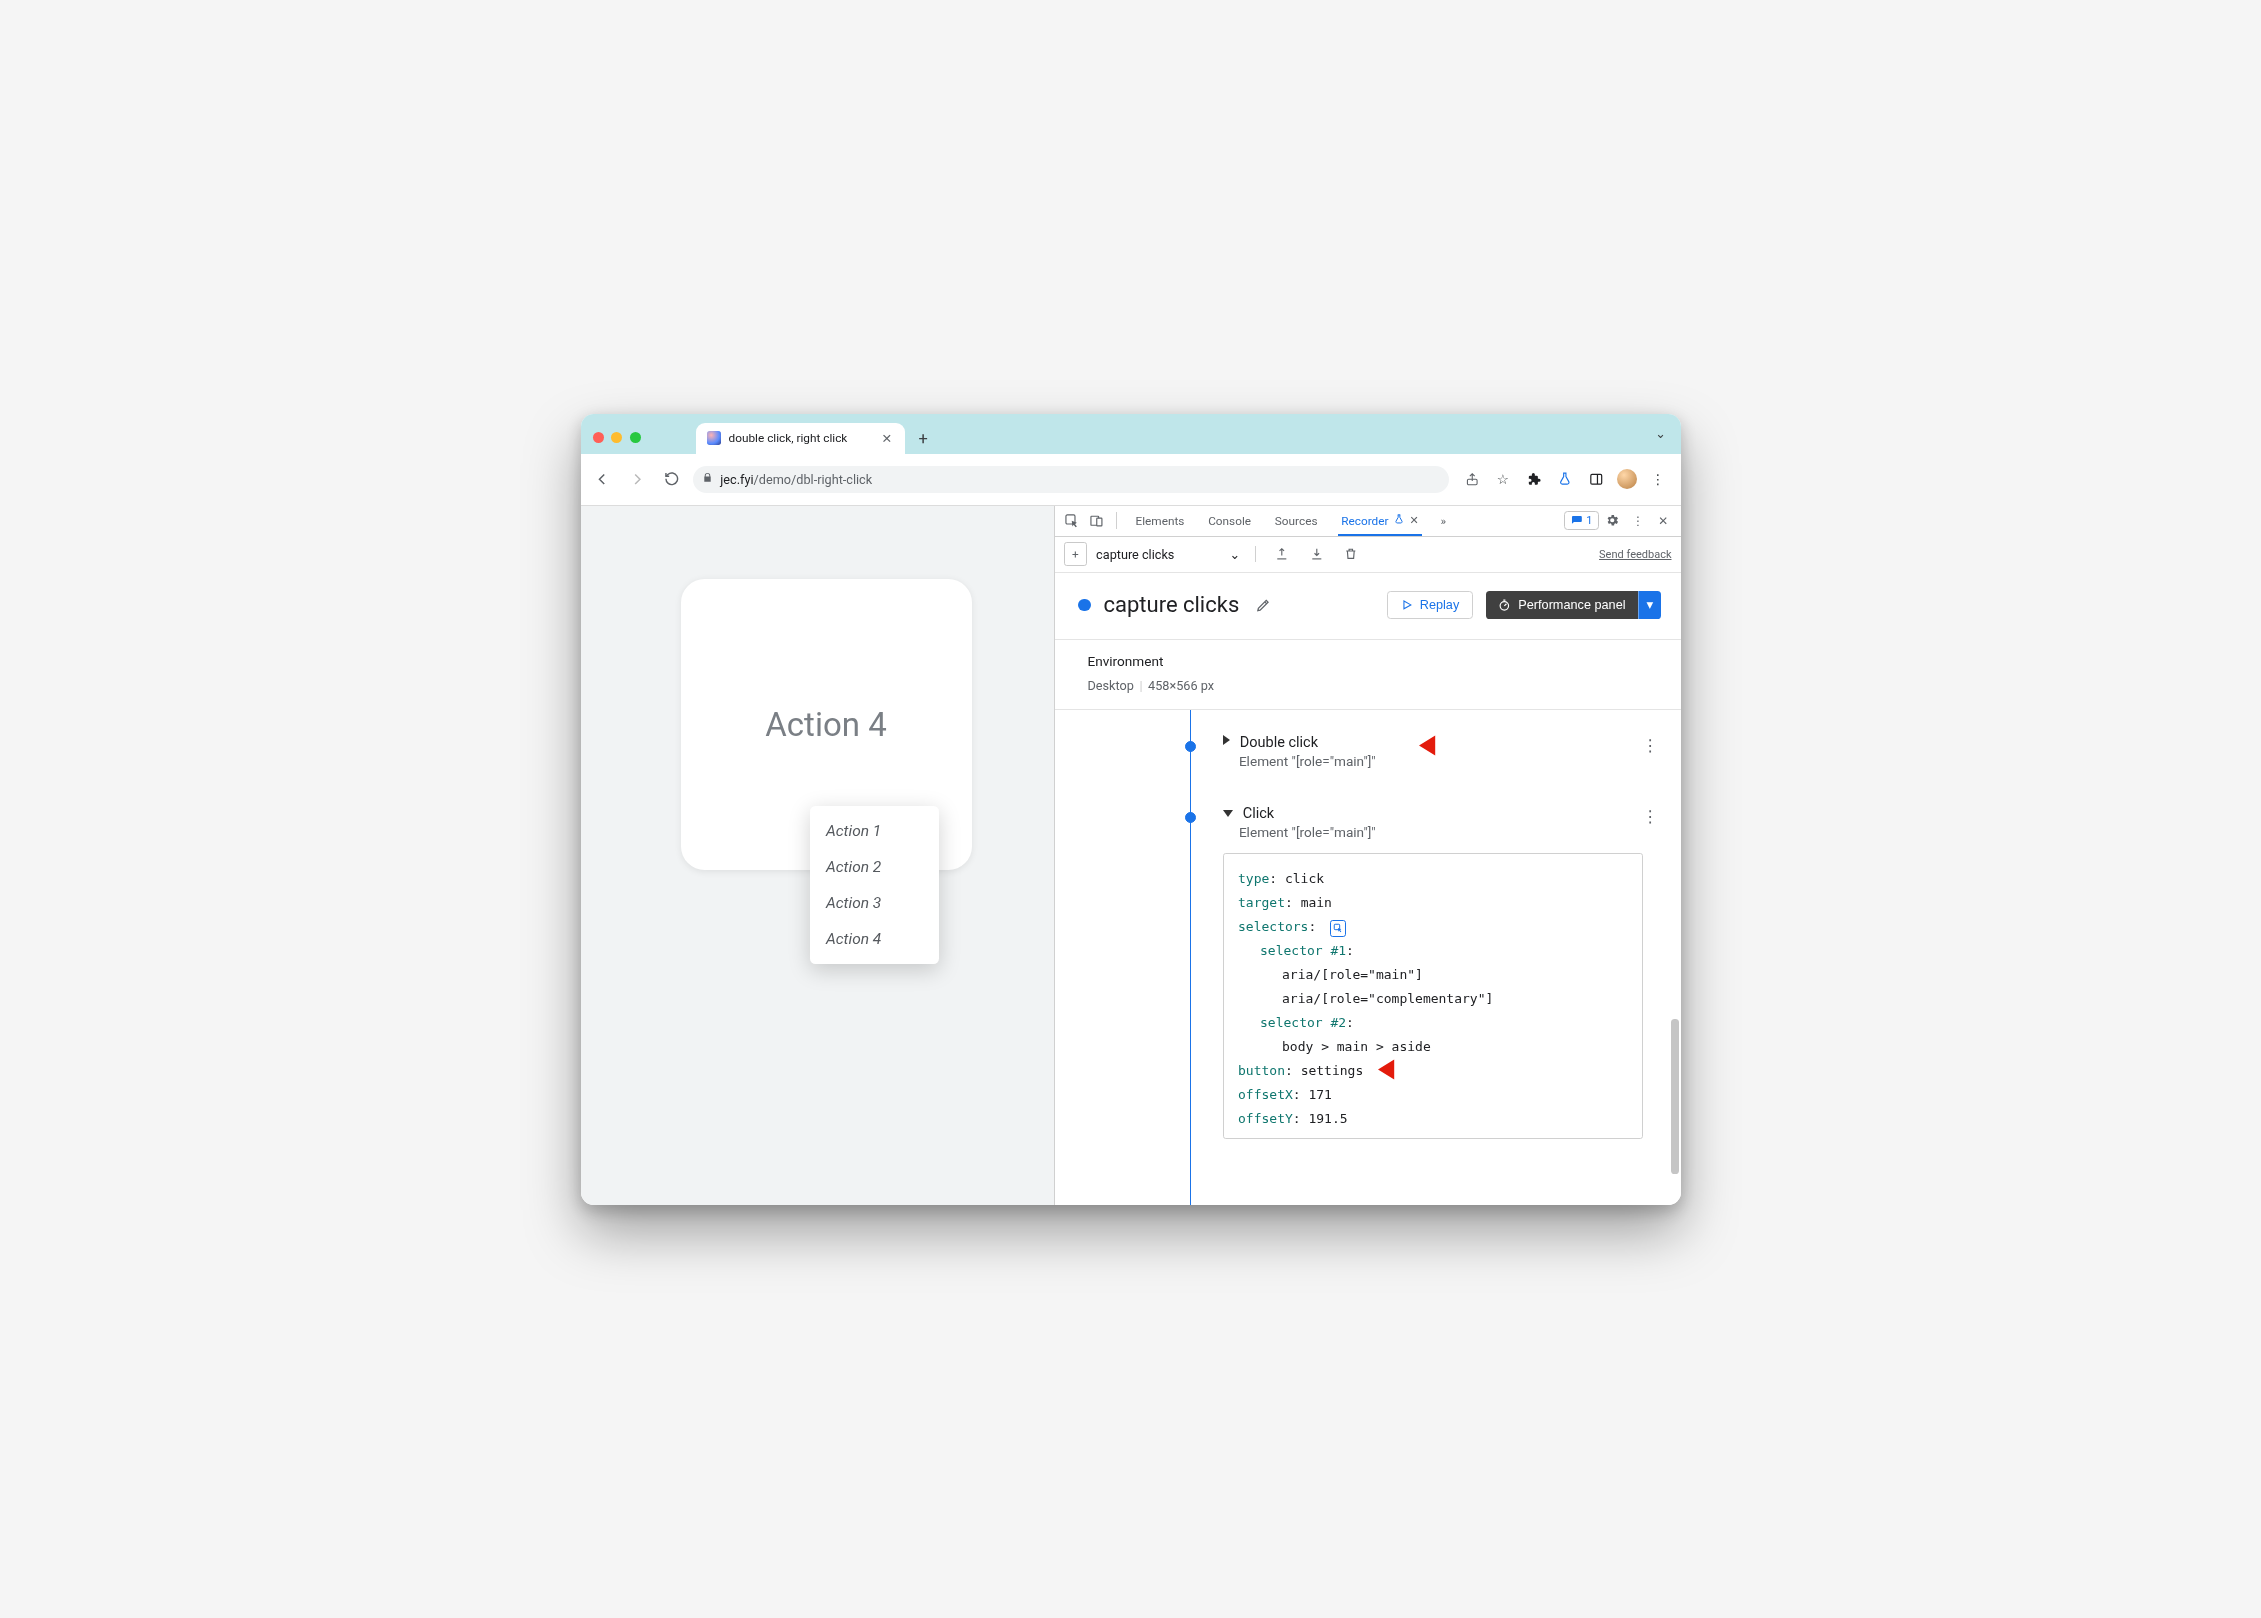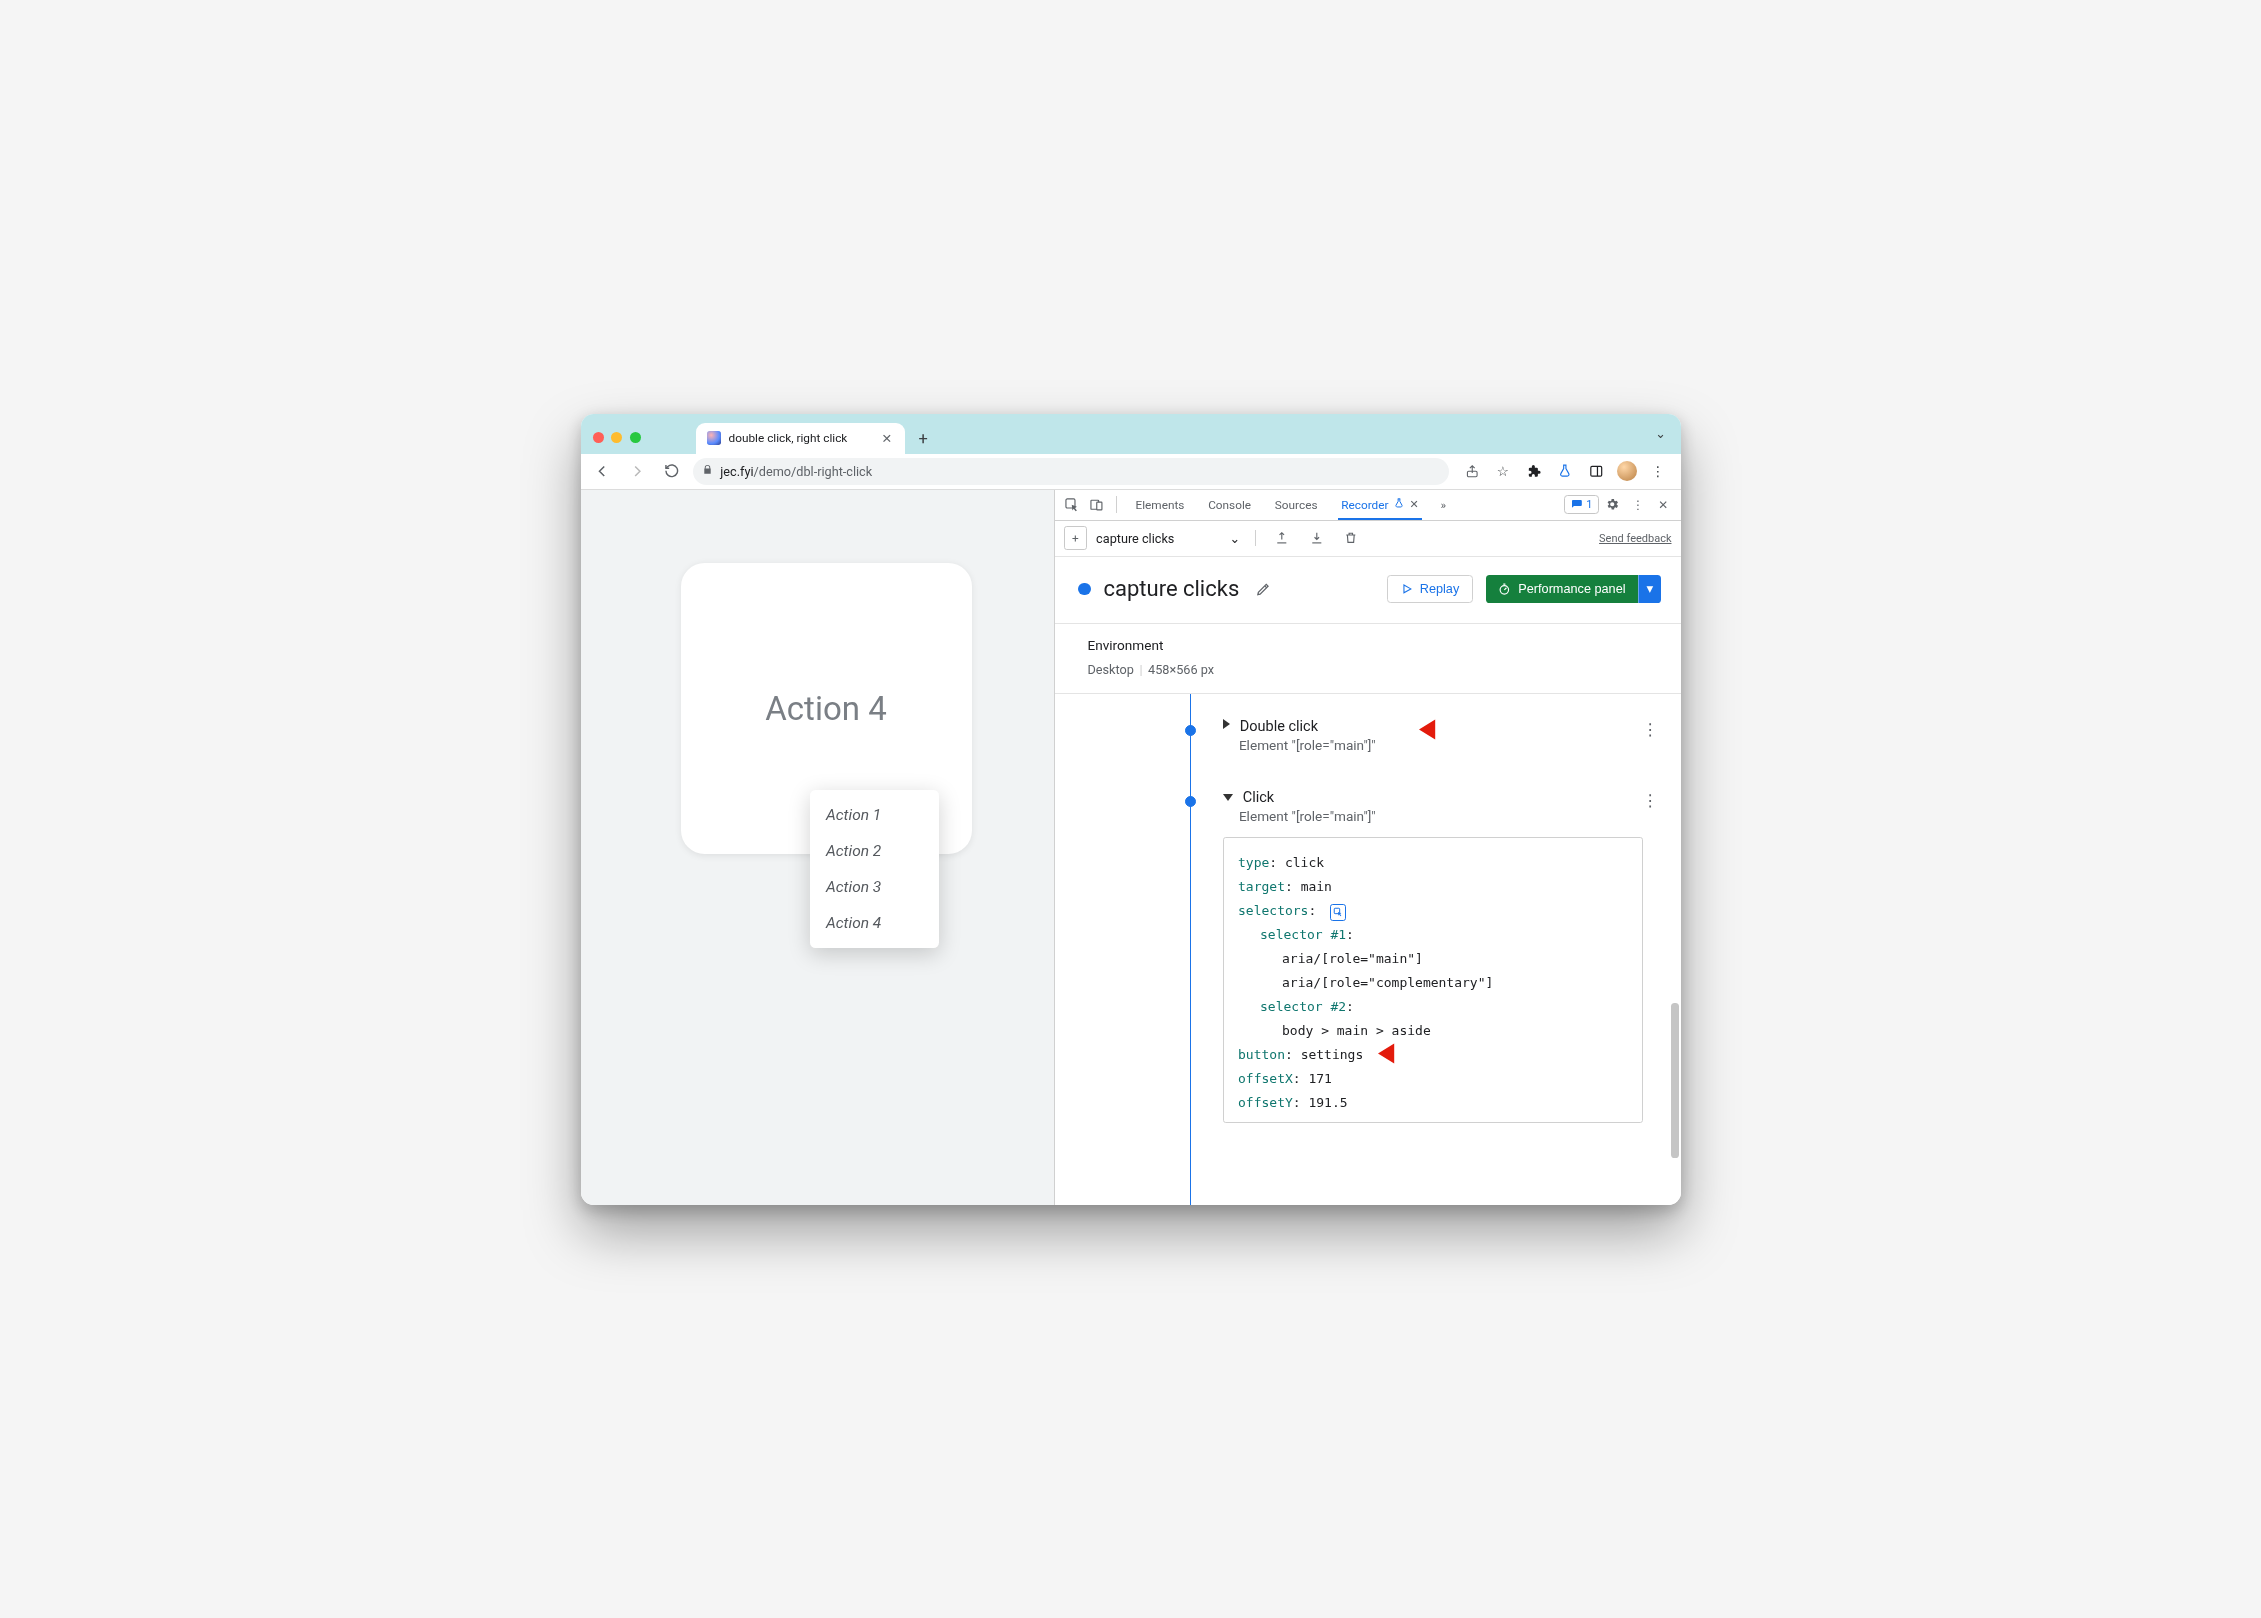--- a/index.html
+++ b/index.html
@@ -47,21 +47,21 @@
     min-width: 209px;
     position: relative;
   }
   .favicon { width:14.5px; height:14.5px; border-radius:2.7px; background: radial-gradient(circle at 30% 30%, #ffb3b3, #5b8cff 60%, #2c3e8e); }
   .tab-title { font-size: 11.8px; color: #202124; }
   .tab-close { font-size: 12.7px; color:#5f6368; padding:0 3.6px; cursor:pointer; margin-left:auto; }
   .newtab { width:25.5px; height:25.5px; display:flex; align-items:center; justify-content:center; margin: 0 5.5px 2.7px 5.5px; color:#3c4043; font-size:16.4px; cursor:pointer; }
   .tabstrip-chevron { position:absolute; right:14.5px; top:12.7px; color:#3c4043; font-size:12.7px; }
   
   .toolbar {
-    height: 36px;
+    height: 52px;
     background: #fff;
     border-bottom: 0.9px solid #dcdcdc;
     display:flex; align-items:center; padding: 13px 9px; gap: 9px;
   }
   .tbtn { width:25.5px; height:25.5px; display:flex; align-items:center; justify-content:center; color:#5f6368; border-radius:50%; cursor:pointer; }
   .tbtn.disabled { color:#b9b9b9; }
   .omnibox {
     flex:1; height:27px; background:#f1f3f4; border-radius:13.6px; display:flex; align-items:center; padding:0 9px; gap:7.3px; color:#5f6368; font-size:12.7px;
   }
   .omnibox .lock { font-size:11px; }
@@ -100,21 +100,21 @@
   .rec-top .link { margin-left:auto; color:#5f6368; text-decoration:underline; font-size:11px; cursor:pointer; }
   
   .rec-hdr {
     display:flex; align-items:center; padding:18px 20px 20px 23.6px; gap:12.7px; border-bottom:0.9px solid #e4e4e4;
   }
   .rec-dot { width:12.7px; height:12.7px; border-radius:50%; background:#1a73e8; }
   .rec-title { font-size:22px; color:#202124; }
   .rec-edit { width:22px; height:22px; color:#5f6368; cursor:pointer; display:flex; align-items:center; justify-content:center; }
   .rec-hdr .sp { flex:1; }
   .btn-outline { border:0.9px solid #d0d0d0; background:#fff; color:#1a73e8; padding:6.4px 12.7px; border-radius:3.6px; display:flex; align-items:center; gap:7.3px; cursor:pointer; font-size:12.7px; }
-  .btn-primary { background:#15803d; color:#fff; padding:6.4px 12.7px; border-radius:3.6px 0 0 3.6px; display:flex; align-items:center; gap:7.3px; cursor:pointer; font-size:12.7px; border:none; }
+  .btn-primary { background:#404040; color:#fff; padding:6.4px 12.7px; border-radius:3.6px 0 0 3.6px; display:flex; align-items:center; gap:7.3px; cursor:pointer; font-size:12.7px; border:none; }
   .btn-drop { background:#1a73e8; color:#fff; padding:6.4px 7.3px; border-radius:0 3.6px 3.6px 0; border:none; border-left:0.9px solid rgba(255,255,255,0.35); cursor:pointer; }
   
   .settings-row { display:flex; padding:12.7px 23.6px 16.4px 33px; border-bottom:0.9px solid #e4e4e4; }
   .settings-col { flex:1; }
   .settings-title { font-size:13.6px; color:#202124; display:flex; align-items:center; gap:5.5px; cursor:pointer; }
   .settings-sub { margin-top:9px; font-size:12.7px; color:#5f6368; }
   .settings-sub .divider { color:#cfcfcf; padding:0 5.5px; }
   
   .steps { flex:1; overflow:auto; position:relative; padding: 0 0 18px 0; }
   .timeline { position:absolute; left:135px; top:0; bottom:0; width:1.8px; background:#1a73e8; }

